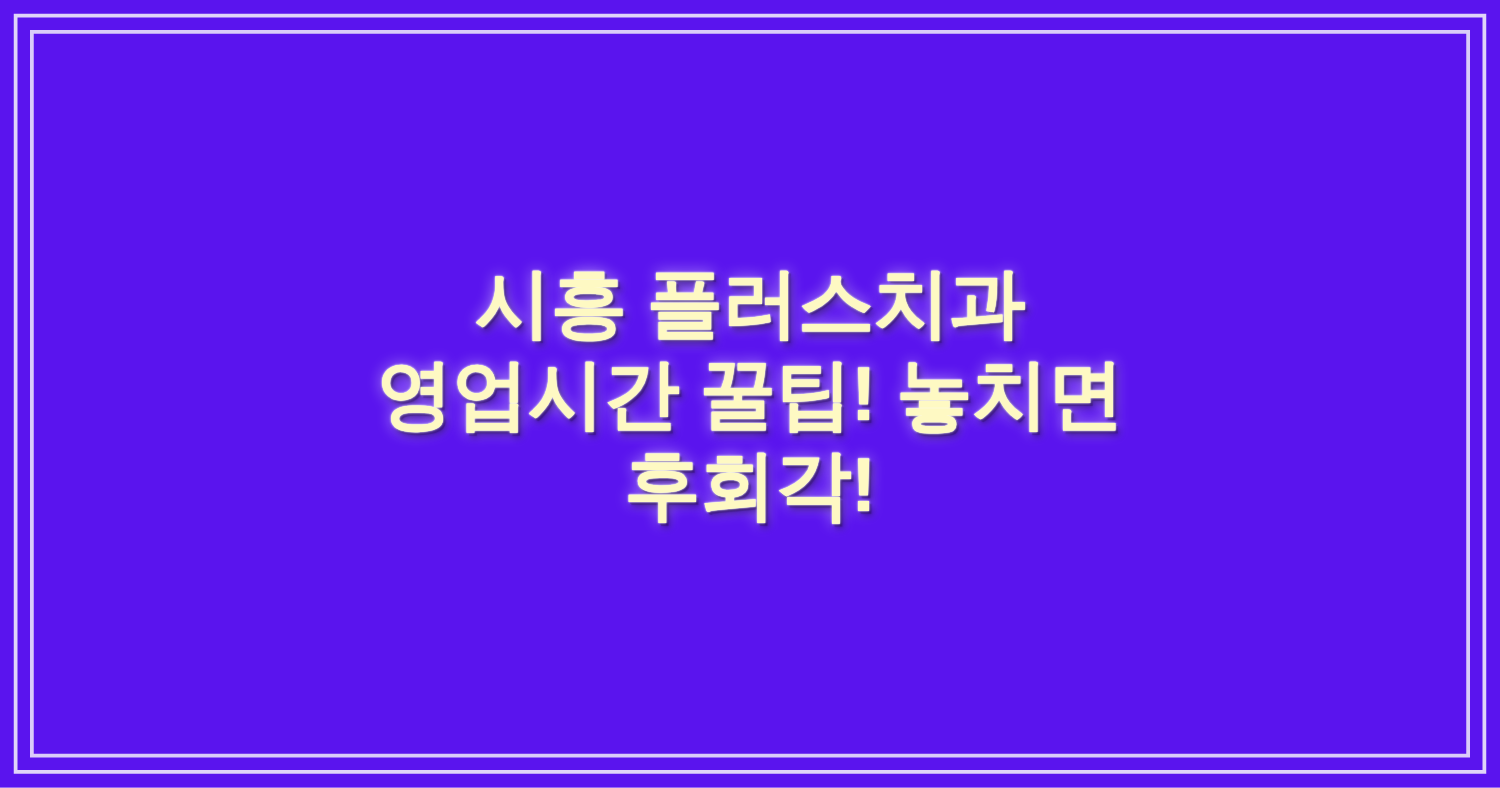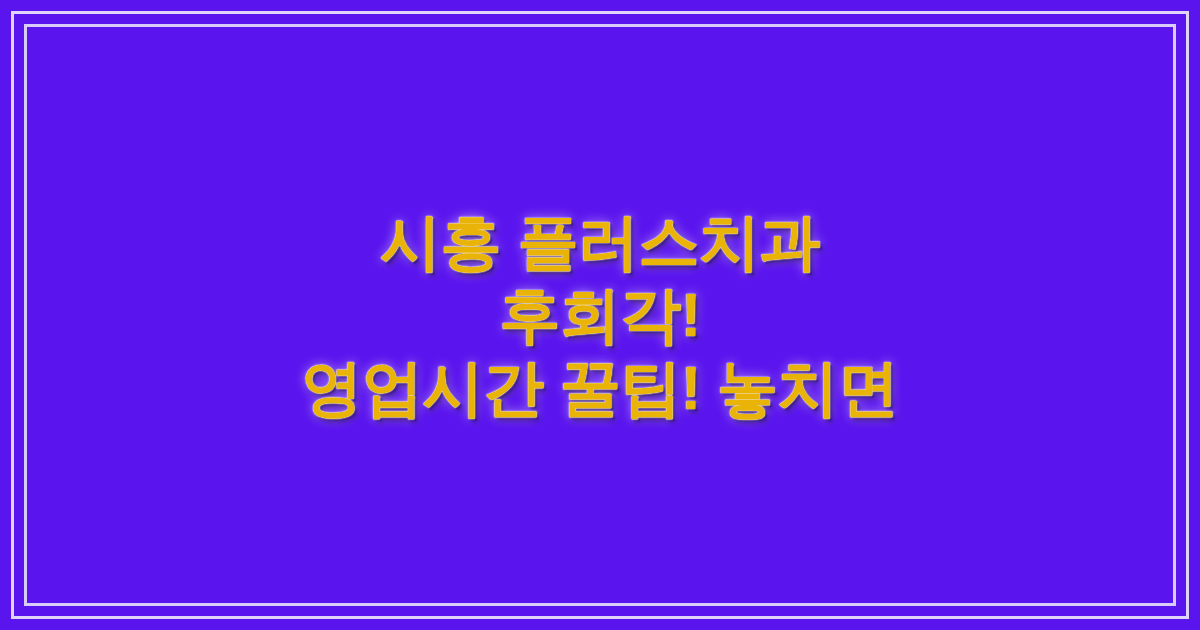--- a/index.html
+++ b/index.html
@@ -60,21 +60,21 @@
     align-items: center;
     justify-content: center;
     padding: 0 70px;
     box-sizing: border-box;
   }
 
   .headline-line {
     display: block;
     width: 100%;
     text-align: center;
-    color: #eab308;
+    color: #fef9c3;
     font-family: "Liberation Sans", "DejaVu Sans", sans-serif;
     font-size: 61px;
     line-height: 73px;
     font-weight: 700;
     letter-spacing: -0.5px;
     white-space: nowrap;
     text-shadow:
       0 0 1px #ffffff,
       0 0 2px #ffffff,
       1px 1px 0 rgba(40, 10, 90, 0.30),
@@ -86,17 +86,17 @@
 </head>
 <body>
 
 <div id="thumbnail-card">
 
   <div class="frame frame-outer"></div>
   <div class="frame frame-inner"></div>
 
   <div id="headline-block">
     <span class="headline-line">시흥 플러스치과</span>
+    <span class="headline-line">영업시간 꿀팁! 놓치면</span>
     <span class="headline-line">후회각!</span>
-    <span class="headline-line">영업시간 꿀팁! 놓치면</span>
   </div>
 
 </div>
 
 </body></html>

